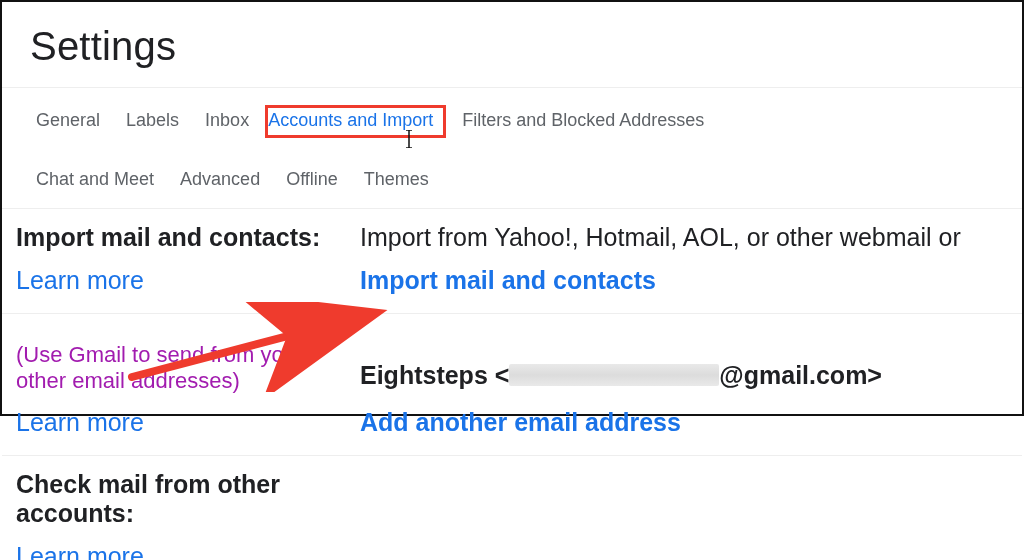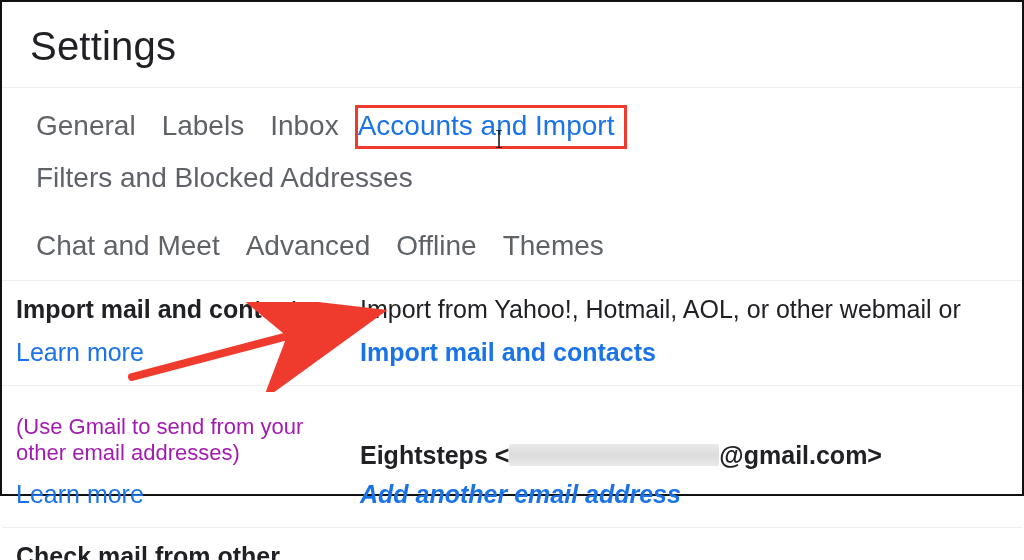--- a/index.html
+++ b/index.html
@@ -2,21 +2,21 @@
 <html><head>
 <meta charset="utf-8">
 <style>
   * { box-sizing: border-box; margin: 0; padding: 0; }
   html, body { width: 1024px; height: 560px; overflow: hidden; font-family: Arial, Helvetica, sans-serif; }
   body { background: #fff; }
 
   .frame {
     border: 2px solid #111;
     width: 1024px;
-    height: 496px;
+    height: 416px;
     position: relative;
     padding: 0;
     background: #fff;
   }
 
   h1.page-title {
     font-size: 40px;
     font-weight: 400;
     color: #202124;
     padding: 22px 30px 18px 28px;
@@ -24,21 +24,21 @@
     letter-spacing: 0.2px;
   }
 
   .tabs {
     display: flex;
     flex-wrap: wrap;
     column-gap: 26px;
     row-gap: 18px;
     padding: 22px 30px 18px 34px;
     border-bottom: 1px solid #eee;
-    font-size: 28px;
+    font-size: 18px;
     color: #5f6368;
   }
   .tab { cursor: pointer; white-space: nowrap; }
   .tab.active {
     color: #1a73e8;
     font-weight: 500;
   }
   .tab.active-box {
     border: 3px solid #ef3b2d;
     padding: 2px 10px 4px 0;
@@ -57,21 +57,21 @@
   .section-left {
     width: 344px;
     flex: 0 0 344px;
     padding-right: 10px;
   }
   .section-right { flex: 1; }
   .bold { font-weight: 700; }
   .link { color: #1a73e8; cursor: pointer; }
   .link.bold { font-weight: 700; }
   .subtle { font-size: 22px; color: #a21caf; }
-  .mt { margin-top: 10px; font-style: italic; }
+  .mt { margin-top: 18px; }
   .mt2 { margin-top: 14px; }
 
   .redacted {
     display: inline-block;
     width: 210px;
     height: 22px;
     background: linear-gradient(#e9e9e9,#dcdcdc,#e9e9e9);
     vertical-align: -2px;
     border-radius: 2px;
   }

